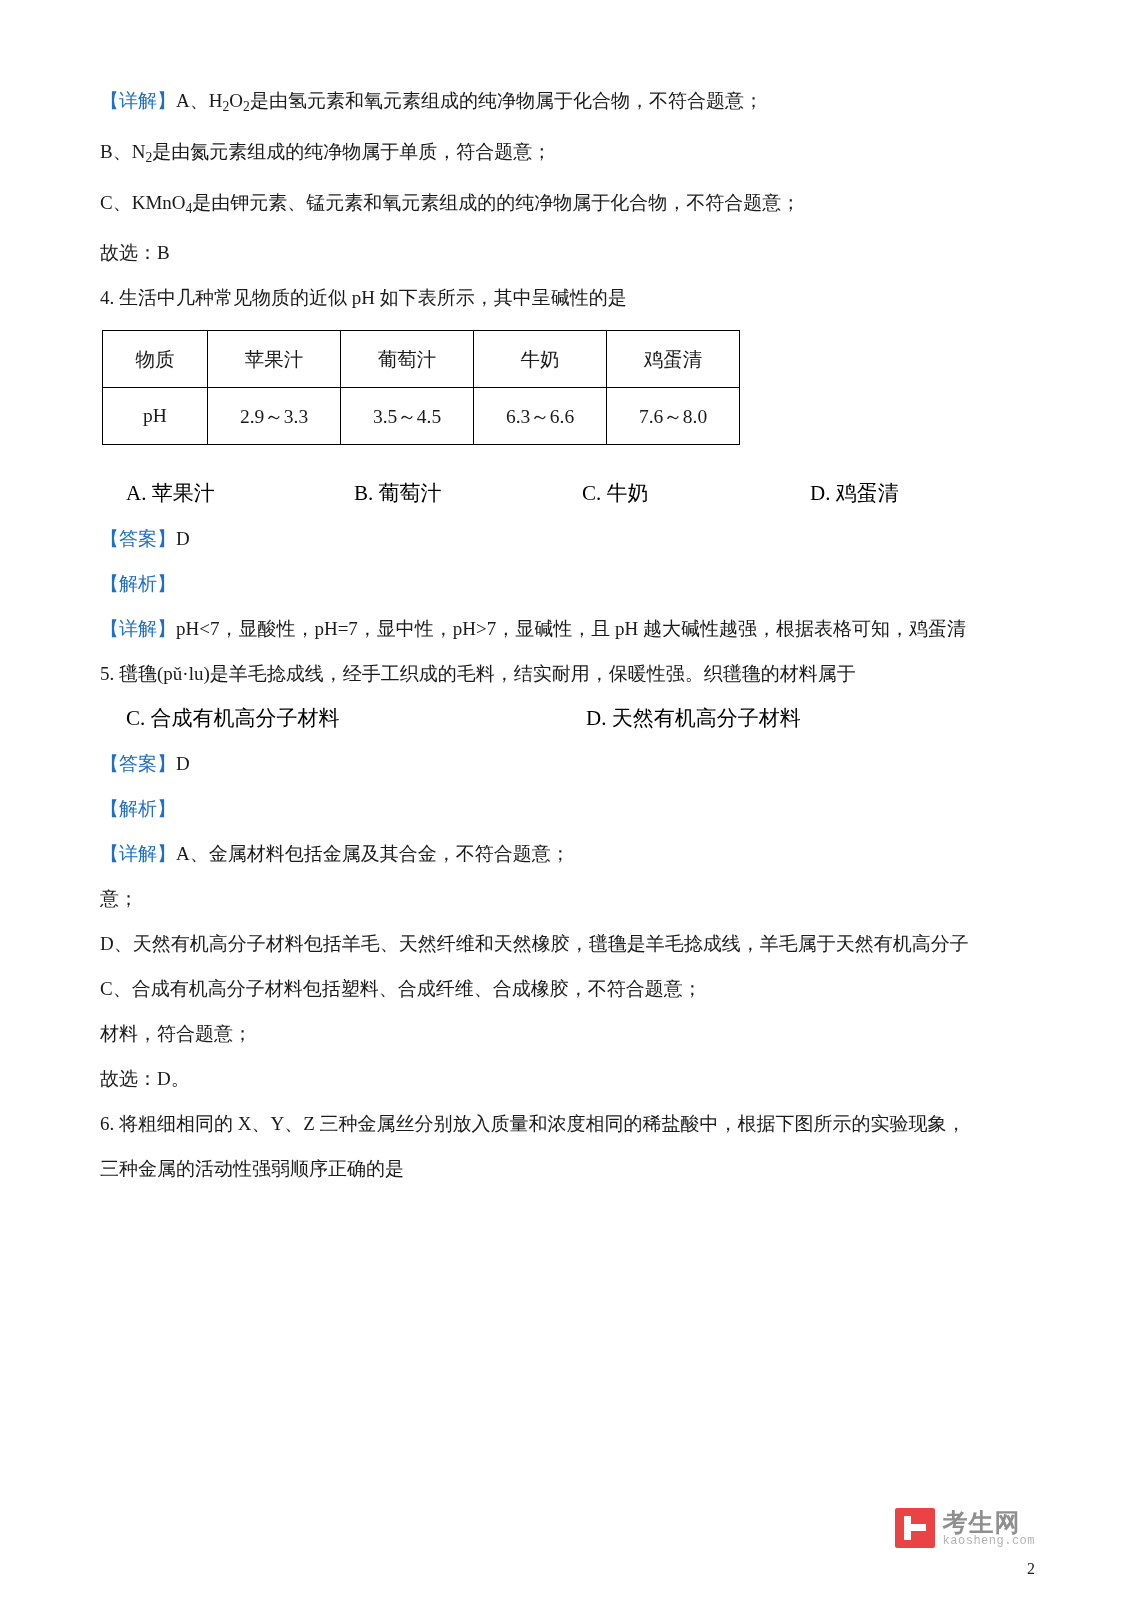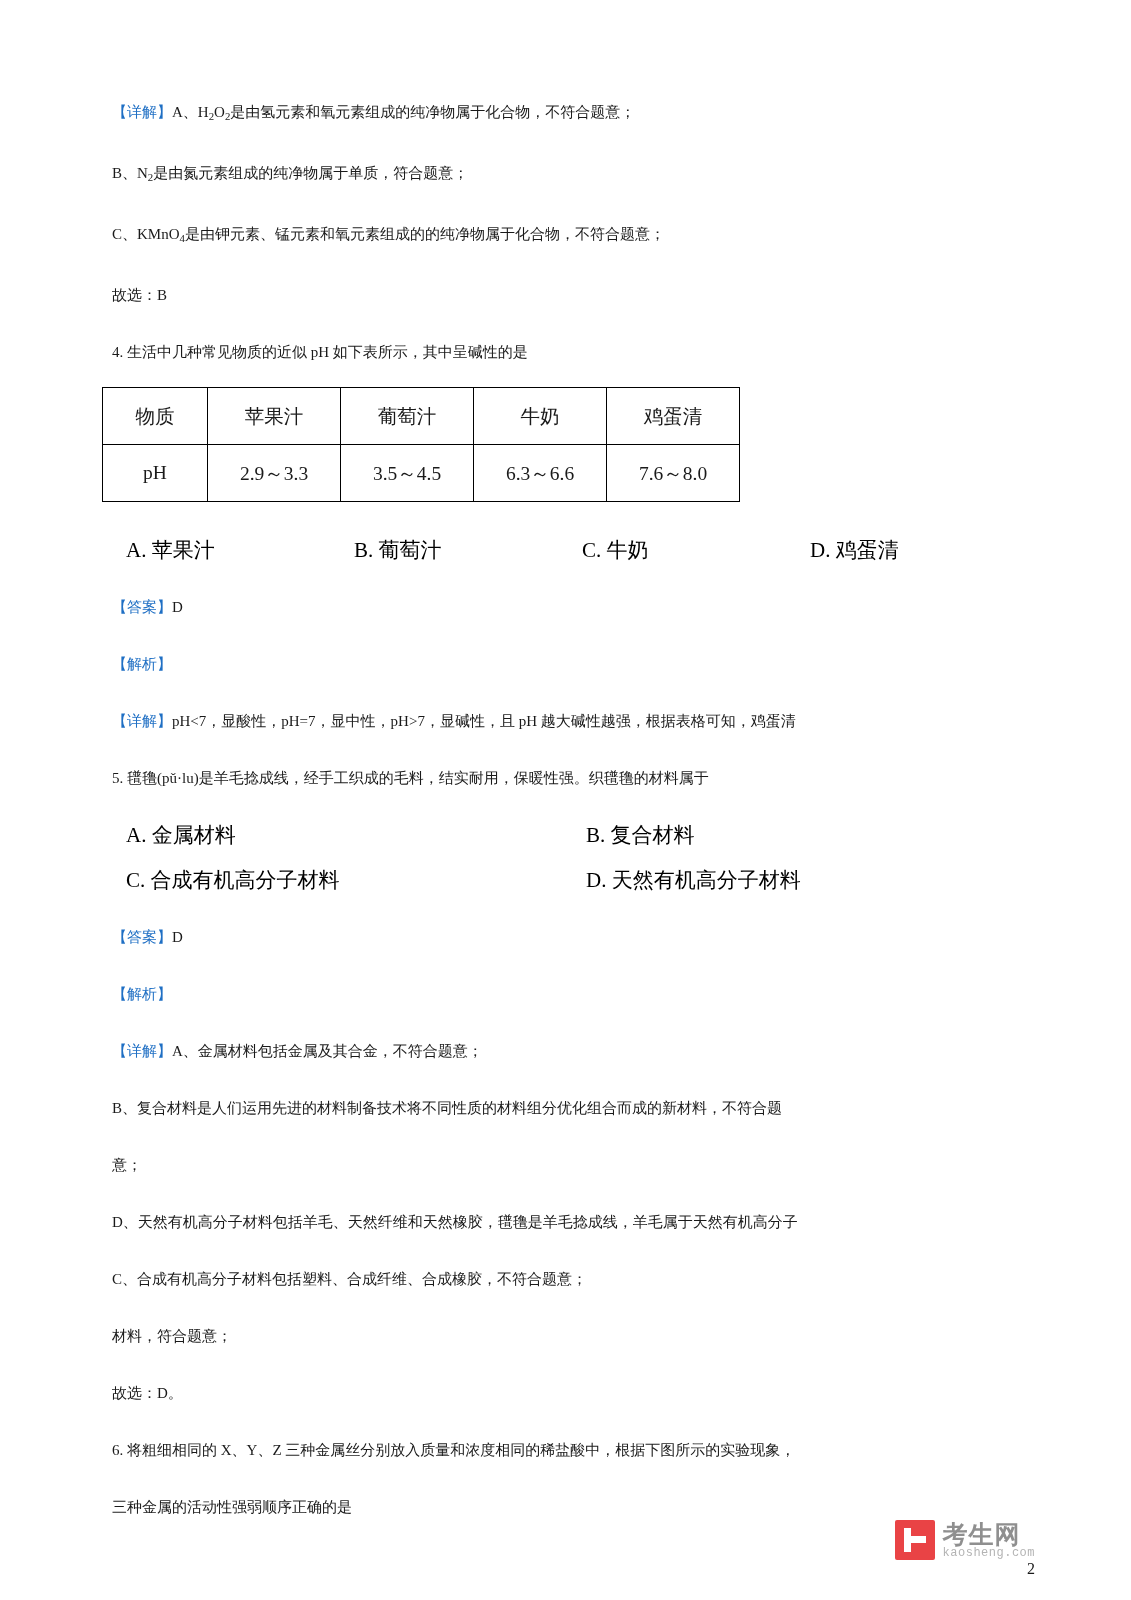--- a/index.html
+++ b/index.html
@@ -15,24 +15,24 @@
     color: #000000;
   }
   .page {
     position: relative;
     width: 1131px;
     height: 1600px;
     box-sizing: border-box;
     padding: 78px 100px 0 100px;
   }
   .para {
-    font-size: 15px;
+    font-size: 19px;
     line-height: 45px;
     color: #1a1a1a;
-    margin: 12px;
+    margin: 0;
     text-align: justify;
   }
   sub {
     font-size: 0.72em;
     vertical-align: -0.28em;
   }
   .blue {
     color: #1f6fc4;
   }
   .tag {
@@ -80,21 +80,21 @@
   .pageno {
     position: absolute;
     right: 96px;
     bottom: 22px;
     font-size: 16px;
     color: #1a1a1a;
   }
   .watermark {
     position: absolute;
     right: 96px;
-    bottom: 40px;
+    bottom: 52px;
     display: flex;
     align-items: center;
     gap: 8px;
     opacity: 0.95;
   }
   .wm-mark {
     width: 40px;
     height: 40px;
     background: #e8393c;
     position: relative;
@@ -176,35 +176,31 @@
 
   <p class="para"><span class="blue">【答案】</span><span>D</span></p>
 
   <p class="para blue">【解析】</p>
 
   <p class="para"><span class="tag">【详解】</span><span>pH&lt;7，显酸性，pH=7，显中性，pH&gt;7，显碱性，且 pH 越大碱性越强，根据表格可知，鸡蛋清</span></p>
 
 
   <p class="para">5. 氆氇(pǔ·lu)是羊毛捻成线，经手工织成的毛料，结实耐用，保暖性强。织氆氇的材料属于</p>
 
-  <div class="opts">
-    <span class="opt2 opt2A">A. 金属材料</span><span class="opt2">B. 复合材料</span>
-  </div>
 
   <div class="opts">
     <span class="opt2 opt2C">C. 合成有机高分子材料</span><span class="opt2">D. 天然有机高分子材料</span>
   </div>
 
   <p class="para"><span class="blue">【答案】</span><span>D</span></p>
 
   <p class="para blue">【解析】</p>
 
   <p class="para"><span class="tag">【详解】</span><span>A、金属材料包括金属及其合金，不符合题意；</span></p>
 
-  <p class="para">B、复合材料是人们运用先进的材料制备技术将不同性质的材料组分优化组合而成的新材料，不符合题</p>
   <p class="para">意；</p>
   <p class="para">D、天然有机高分子材料包括羊毛、天然纤维和天然橡胶，氆氇是羊毛捻成线，羊毛属于天然有机高分子</p>
   <p class="para">C、合成有机高分子材料包括塑料、合成纤维、合成橡胶，不符合题意；</p>
   <p class="para">材料，符合题意；</p>
   <p class="para">故选：D。</p>
 
   <p class="para">6. 将粗细相同的 X、Y、Z 三种金属丝分别放入质量和浓度相同的稀盐酸中，根据下图所示的实验现象，</p>
   <p class="para">三种金属的活动性强弱顺序正确的是</p>
 
   <div class="watermark">

